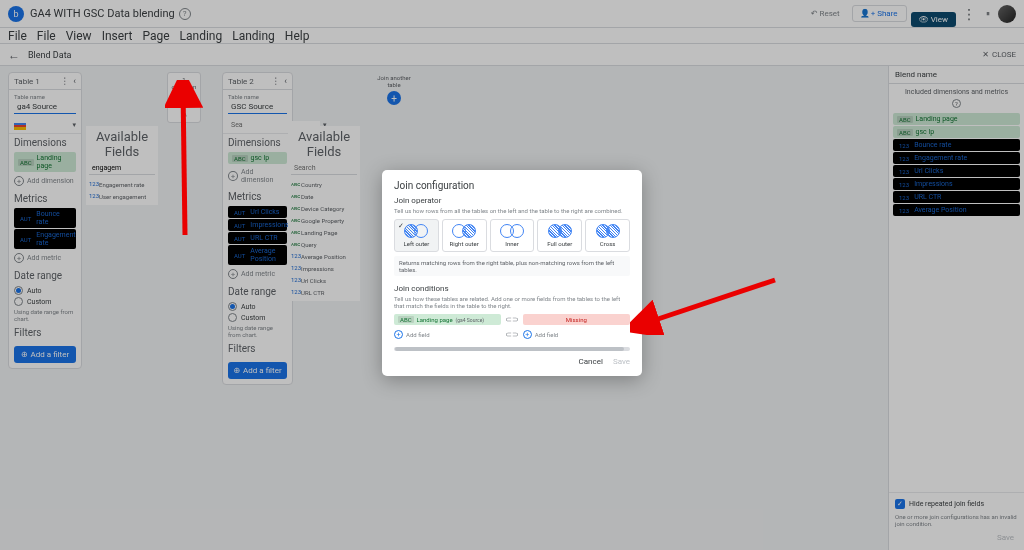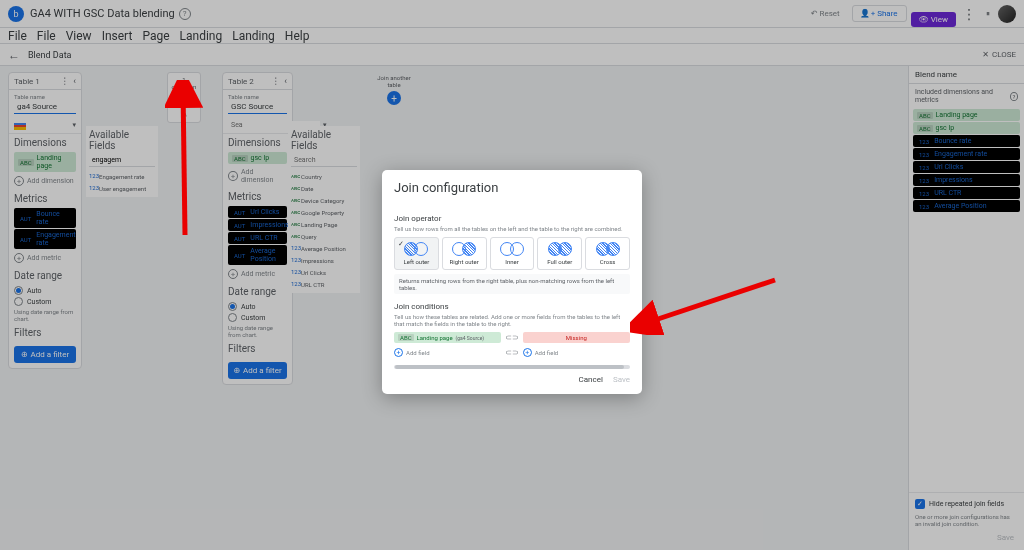--- a/index.html
+++ b/index.html
@@ -6,21 +6,21 @@
     body { width: 1024px; height: 550px; overflow: hidden; background: #f1f3f4; font-size: 8px; position: relative; }
     
     .header { background: #fff; height: 28px; display: flex; align-items: center; padding: 0 8px; border-bottom: 1px solid #dadce0; }
     .logo { width: 16px; height: 16px; background: #1a73e8; border-radius: 50%; display: flex; align-items: center; justify-content: center; color: #fff; font-size: 9px; margin-right: 6px; }
     .doc-title { font-size: 11px; color: #3c4043; flex: 0 0 auto; }
     .help-icon { width: 12px; height: 12px; border-radius: 50%; border: 1px solid #80868b; margin-left: 4px; display: flex; align-items: center; justify-content: center; color: #80868b; font-size: 8px; }
     .header-spacer { flex: 1; }
     .header-btn { padding: 3px 8px; font-size: 8px; border-radius: 3px; margin-left: 4px; cursor: pointer; }
     .reset-btn { color: #80868b; }
     .share-btn { color: #1a73e8; border: 1px solid #dadce0; }
-    .view-btn { background: #6d28d9; color: #fff; margin-top: 12px; }
+    .view-btn { background: #0c4a6e; color: #fff; margin-top: 12px; }
     .menu-dots { color: #5f6368; padding: 0 6px; font-size: 14px; cursor: pointer; }
     .pause-icon { color: #5f6368; padding: 0 4px; }
     .avatar { width: 18px; height: 18px; border-radius: 50%; background: linear-gradient(135deg, #666, #222); margin-left: 4px; }
 
     .menubar { background: #fff; height: 16px; display: flex; align-items: center; padding: 0 8px; border-bottom: 1px solid #dadce0; gap: 10px; }
     .menubar span { font-size: 12px; color: #3c4043; cursor: pointer; }
 
     .toolbar { background: #fff; height: 22px; display: flex; align-items: center; padding: 0 8px; border-bottom: 1px solid #dadce0; }
     .back-arrow { font-size: 12px; color: #5f6368; cursor: pointer; margin-right: 8px; }
     .toolbar-title { font-size: 9px; color: #3c4043; }
@@ -49,49 +49,49 @@
     .add-link .plus { width: 10px; height: 10px; border-radius: 50%; border: 1px solid #80868b; display: flex; align-items: center; justify-content: center; font-size: 8px; }
     
     .radio-row { margin: 2px 5px; display: flex; align-items: center; gap: 4px; font-size: 7px; color: #3c4043; }
     .radio { width: 9px; height: 9px; border: 1px solid #80868b; border-radius: 50%; display: flex; align-items: center; justify-content: center; }
     .radio.checked::after { content: ''; width: 5px; height: 5px; background: #1a73e8; border-radius: 50%; }
     .hint-text { font-size: 6px; color: #80868b; margin: 2px 5px; }
     
     .add-filter-btn { margin: 5px; padding: 4px; background: #1a73e8; color: #fff; border-radius: 3px; font-size: 8px; text-align: center; cursor: pointer; display: flex; align-items: center; justify-content: center; gap: 3px; }
     
     .available-fields { position: absolute; background: #fff; width: 72px; padding: 3px; }
-    .af-label { font-size: 10px; color: #5f6368; margin-bottom: 3px; }
+    .af-label { font-size: 13px; color: #5f6368; margin-bottom: 3px; text-align: center; }
     .af-search { width: 100%; font-size: 7px; padding: 2px 3px; border: none; border-bottom: 1px solid #dadce0; outline: none; margin-bottom: 3px; }
     .field-item { font-size: 6px; color: #5f6368; padding: 2px 0; display: flex; align-items: center; gap: 2px; }
     .field-icon { width: 8px; height: 8px; display: inline-block; font-size: 6px; }
     .field-icon.green { color: #137333; }
     .field-icon.blue { color: #1967d2; }
     
     .join-stub { position: absolute; width: 34px; background: #fff; border: 1px solid #dadce0; border-radius: 3px; text-align: center; padding: 3px; }
     .join-stub-top { font-size: 6px; color: #5f6368; }
     .join-stub-circle { width: 16px; height: 16px; border: 1px solid #dadce0; border-radius: 50%; margin: 2px auto; background: #f1f3f4; }
     .join-stub-edit { font-size: 8px; color: #5f6368; }
     
     .join-another { position: absolute; width: 40px; text-align: center; font-size: 6px; color: #5f6368; }
     .join-another .plus-circle { width: 14px; height: 14px; border-radius: 50%; background: #1a73e8; color: #fff; margin: 3px auto 0; display: flex; align-items: center; justify-content: center; font-size: 10px; }
 
-    .right-panel { position: absolute; right: 0; top: 0; width: 116px; height: 100%; background: #fff; border-left: 1px solid #dadce0; }
+    .right-panel { position: absolute; right: 0; top: 0; width: 136px; height: 100%; background: #fff; border-left: 1px solid #dadce0; }
     .rp-header { padding: 4px 6px; border-bottom: 1px solid #dadce0; }
     .rp-title { font-size: 8px; color: #3c4043; }
-    .rp-subhead { font-size: 7px; color: #5f6368; padding: 4px 6px; display: flex; align-items: center; gap: 3px; }
+    .rp-subhead { font-size: 7px; color: #5f6368; padding: 4px 6px; display: flex; align-items: center; gap: 3px; flex-direction: column; }
     .rp-chip { margin: 1px 4px; padding: 2px 4px; border-radius: 2px; font-size: 7px; display: flex; align-items: center; gap: 3px; }
     .rp-footer { position: absolute; bottom: 0; width: 100%; padding: 6px; border-top: 1px solid #e8eaed; }
     .rp-check { display: flex; align-items: center; gap: 4px; font-size: 7px; color: #3c4043; margin-bottom: 4px; }
     .checkbox { width: 10px; height: 10px; background: #1a73e8; border-radius: 2px; color: #fff; display: flex; align-items: center; justify-content: center; font-size: 7px; }
     .rp-warning { font-size: 6px; color: #80868b; margin-bottom: 4px; }
     .rp-save { font-size: 8px; color: #bdc1c6; text-align: right; padding: 2px 4px; }
 
     .modal-overlay { position: absolute; inset: 0; background: rgba(0,0,0,0.25); display: flex; align-items: flex-start; justify-content: center; padding-top: 170px; }
     .modal { background: #fff; width: 260px; border-radius: 5px; box-shadow: 0 4px 20px rgba(0,0,0,0.3); padding: 10px 12px; }
-    .modal-title { font-size: 13px; color: #3c4043; margin-bottom: 19px; }
+    .modal-title { font-size: 10px; color: #3c4043; margin-bottom: 5px; }
     .modal-sub { font-size: 8px; color: #3c4043; margin-bottom: 2px; }
     .modal-hint { font-size: 6px; color: #80868b; margin-bottom: 5px; }
     .join-options { display: flex; gap: 3px; margin-bottom: 4px; }
     .join-opt { flex: 1; border: 1px solid #dadce0; border-radius: 3px; padding: 4px 2px; text-align: center; cursor: pointer; position: relative; }
     .join-opt.selected { background: #f1f3f4; }
     .join-opt.selected::before { content: '✓'; position: absolute; top: 2px; left: 3px; font-size: 7px; color: #3c4043; }
     .venn { width: 24px; height: 14px; margin: 0 auto 2px; position: relative; }
     .venn-c { position: absolute; width: 14px; height: 14px; border: 1px solid #4285f4; border-radius: 50%; }
     .venn-l { left: 0; }
     .venn-r { right: 0; }

